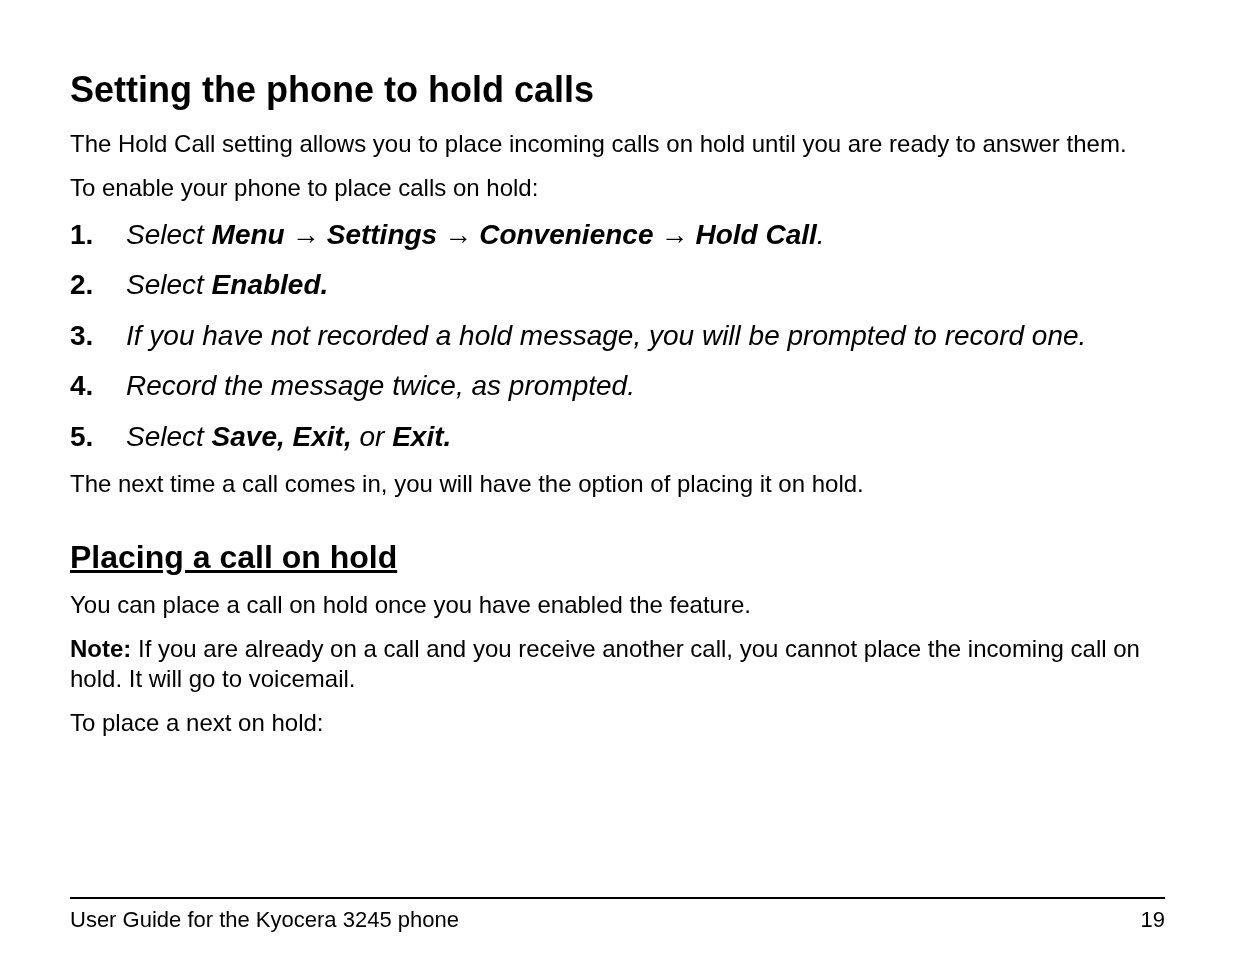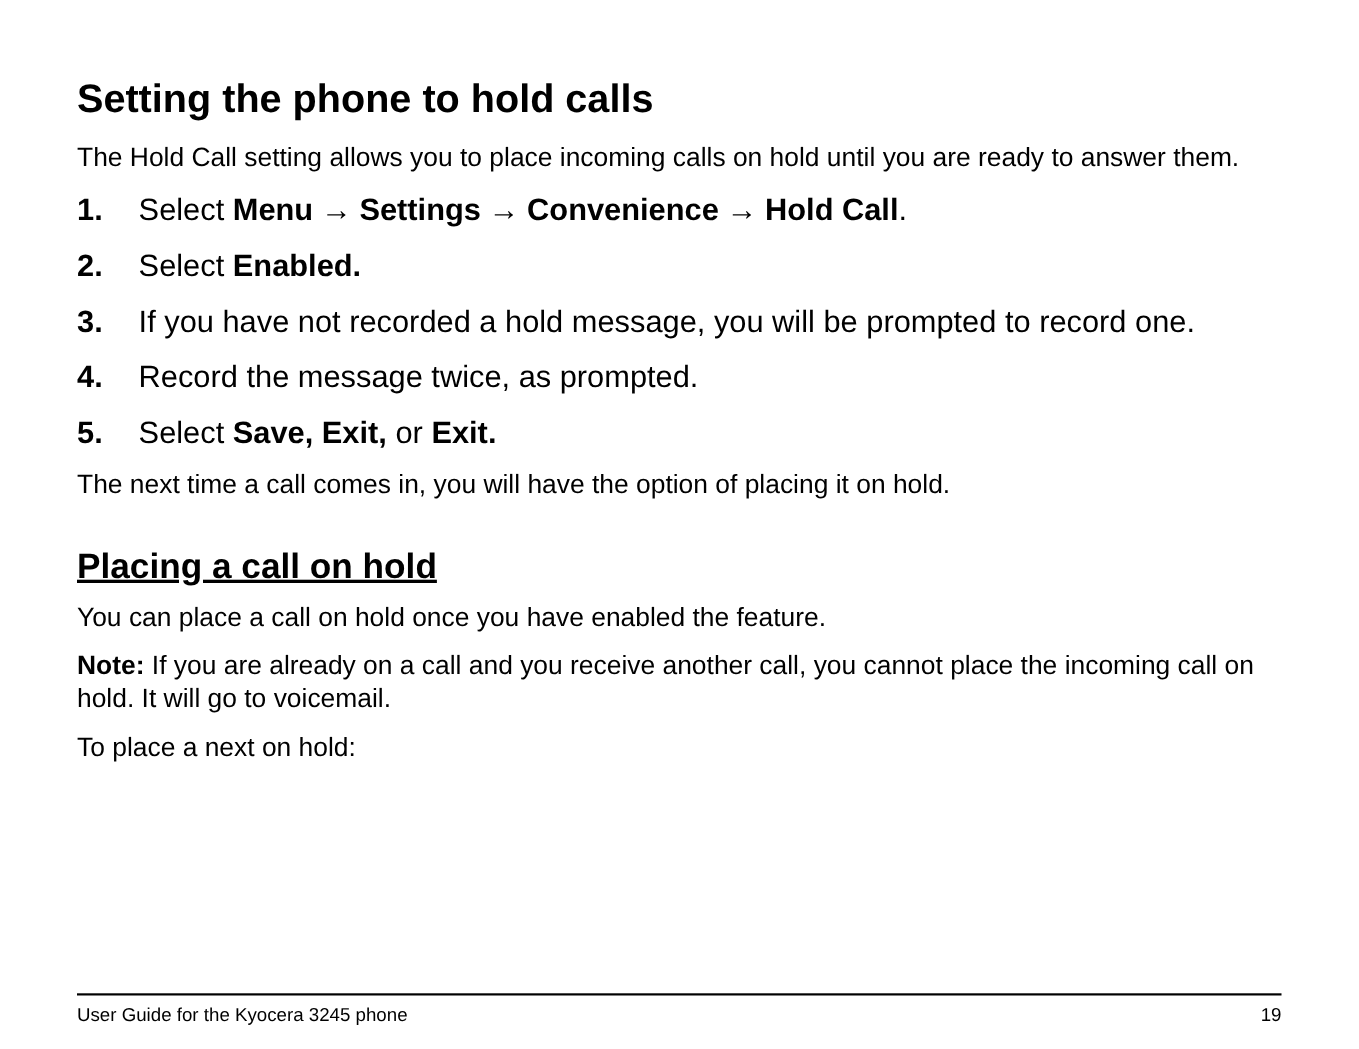--- a/index.html
+++ b/index.html
@@ -46,53 +46,55 @@
     line-height: 1.3;
     margin: 0 0 14px 0;
     display: flex;
   }
   .num {
     font-weight: bold;
     min-width: 56px;
   }
   .li-body {
     flex: 1;
+    font-style: italic;
   }
   .li-sub {
     margin-top: 10px;
   }
   .bold-cond {
     font-weight: bold;
     font-family: "Arial Narrow", Arial, Helvetica, sans-serif;
     font-stretch: condensed;
   }
   .arrow {
     font-family: "Times New Roman", serif;
   }
   .footer {
     position: absolute;
     left: 70px;
     right: 70px;
     bottom: 40px;
     border-top: 2px solid #000;
     padding-top: 8px;
-    font-size: 17px;
+    font-size: 22px;
     display: flex;
     justify-content: space-between;
   }
 </style>
 </head>
 <body>
 
 <div class="page">
 
   <h1>Setting the phone to hold calls</h1>
 
   <p class="para">The Hold Call setting allows you to place incoming calls on hold until you are ready to answer them.</p>
 
+  <p class="para">To enable your phone to place calls on hold:</p>
 
   <ol>
     <li>
       <span class="num">1.</span>
       <span class="li-body">
         <span>Select </span><span class="bold-cond">Menu</span><span class="arrow"> → </span><span class="bold-cond">Settings</span><span class="arrow"> → </span><span class="bold-cond">Convenience</span><span class="arrow"> → </span><span class="bold-cond">Hold Call</span><span>.</span>
       </span>
     </li>
     <li>
       <span class="num">2.</span>

